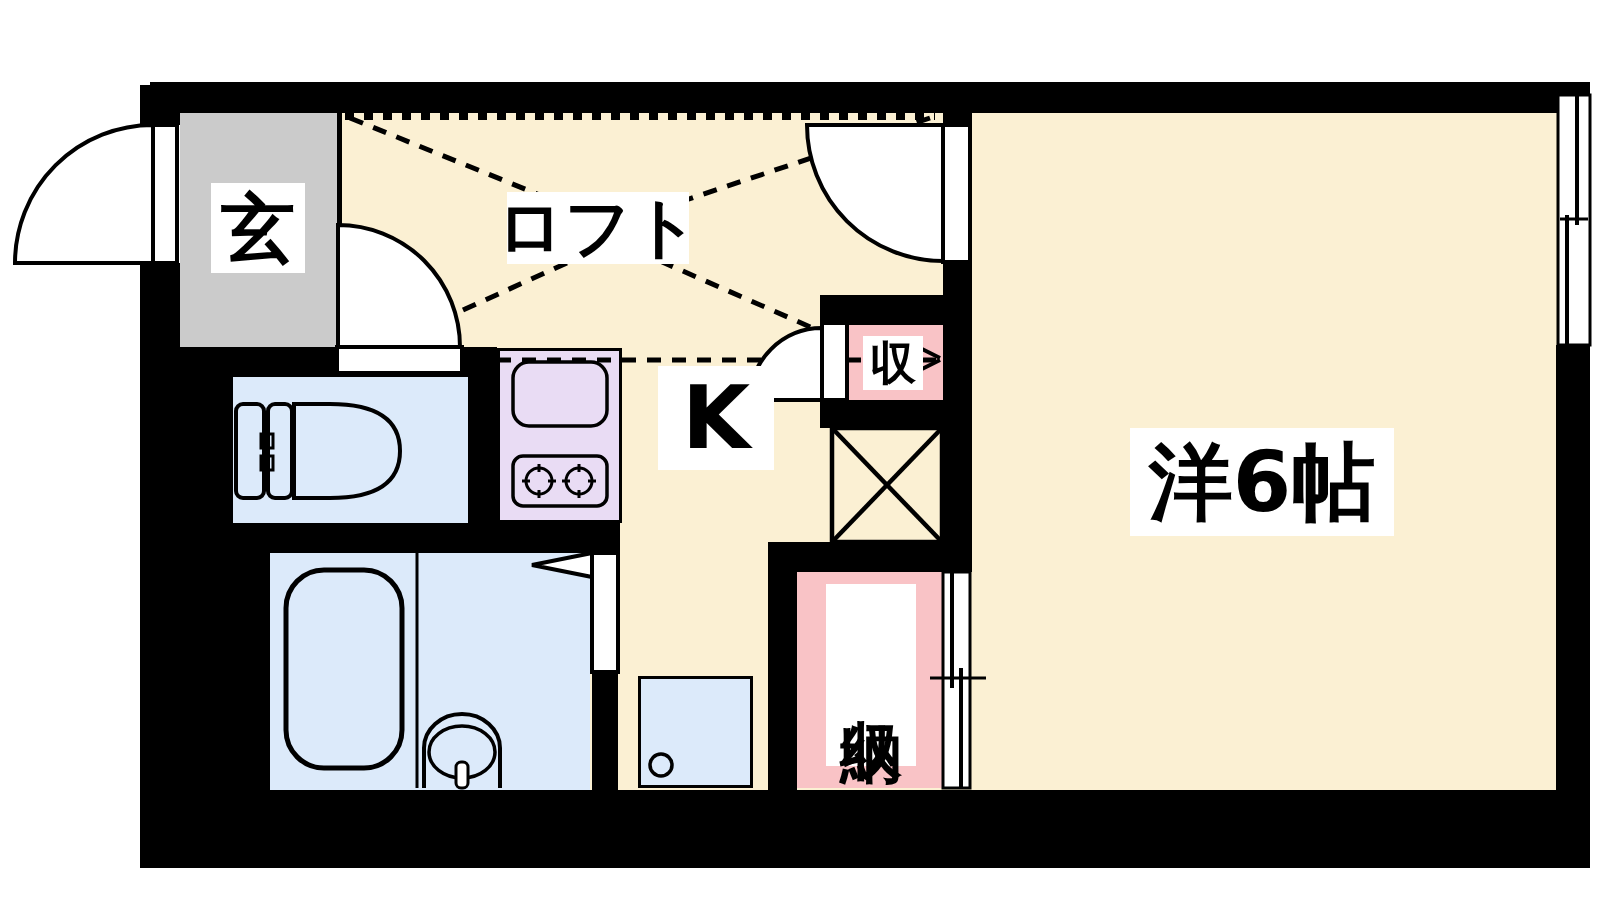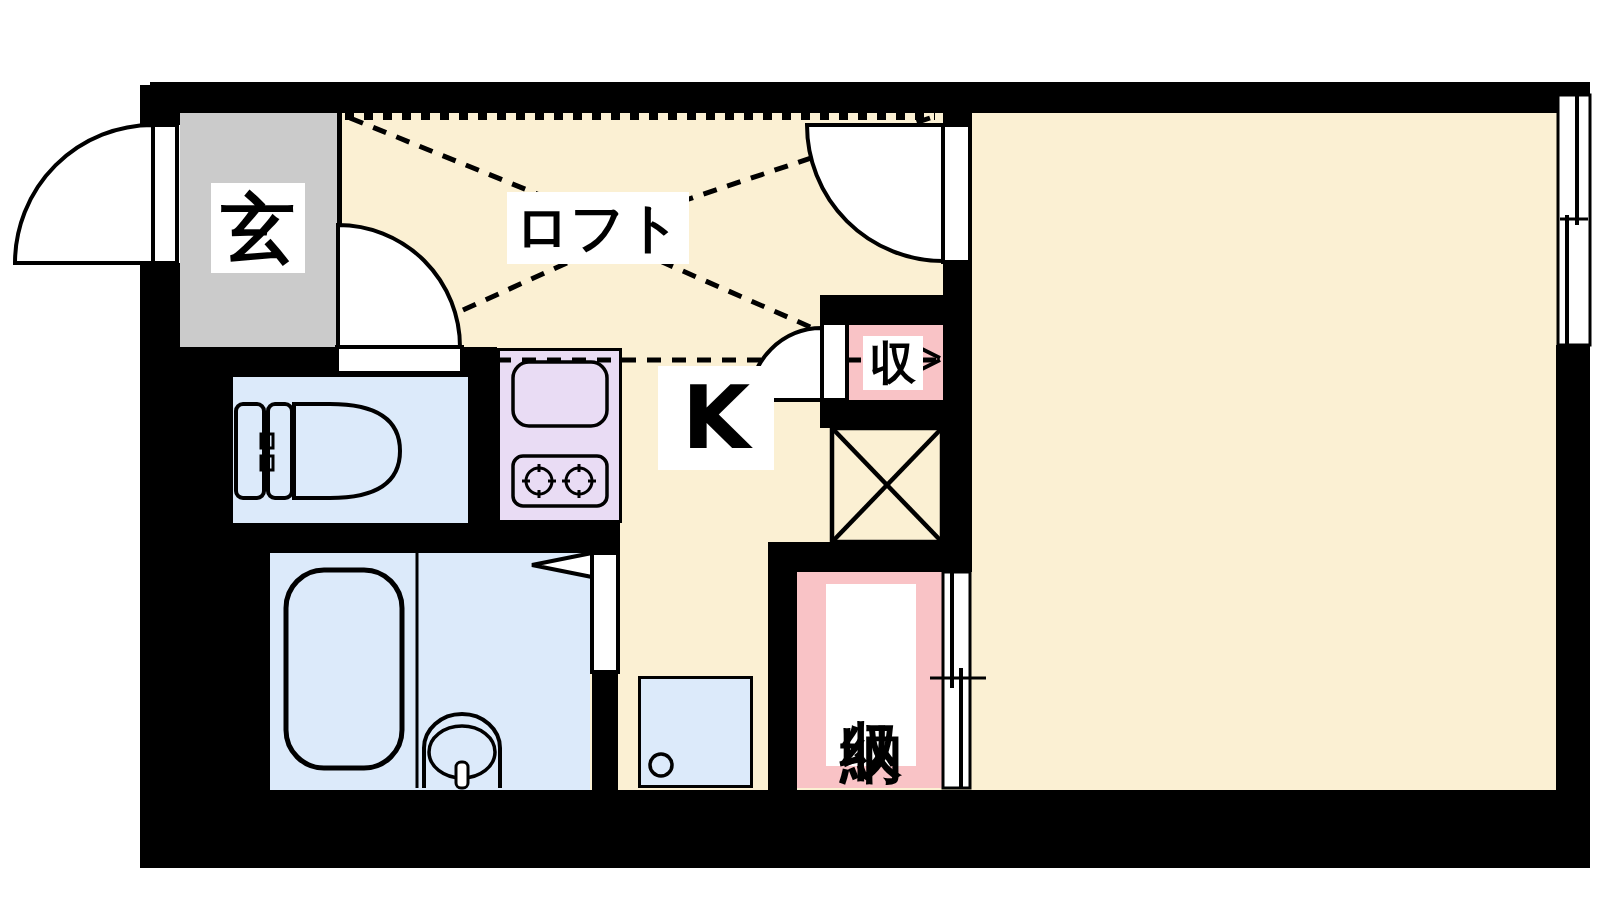--- a/index.html
+++ b/index.html
@@ -132,18 +132,19 @@
 
     <g stroke="#000" fill="#fff">
       <rect x="943" y="572" width="27" height="216" stroke-width="3"></rect>
       <line x1="952" y1="572" x2="952" y2="688" stroke-width="4"></line>
       <line x1="961" y1="668" x2="961" y2="788" stroke-width="4"></line>
       <line x1="930" y1="678" x2="986" y2="678" stroke-width="3"></line>
     </g>
   </svg>
 
   <div class="label" style="left:211px;top:183px;width:94px;height:90px;font-size:74px;">玄</div>
-  <div class="label" style="left:507px;top:192px;width:182px;height:72px;font-size:54px;">ロフト</div>
+  <div class="label" style="left:507px;top:192px;width:182px;height:72px;font-size:66px;">ロフト</div>
   <div class="label" style="left:658px;top:366px;width:116px;height:104px;font-size:88px;font-weight:600;">K</div>
   <div class="label" style="left:863px;top:336px;width:60px;height:54px;font-size:46px;">収</div>
   <div class="label vert" style="left:826px;top:584px;width:90px;height:182px;font-size:62px;">収納</div>
+  <div class="label" style="left:1130px;top:428px;width:264px;height:108px;font-size:84px;">洋6帖</div>
 
 </div>
 
 </body></html>

